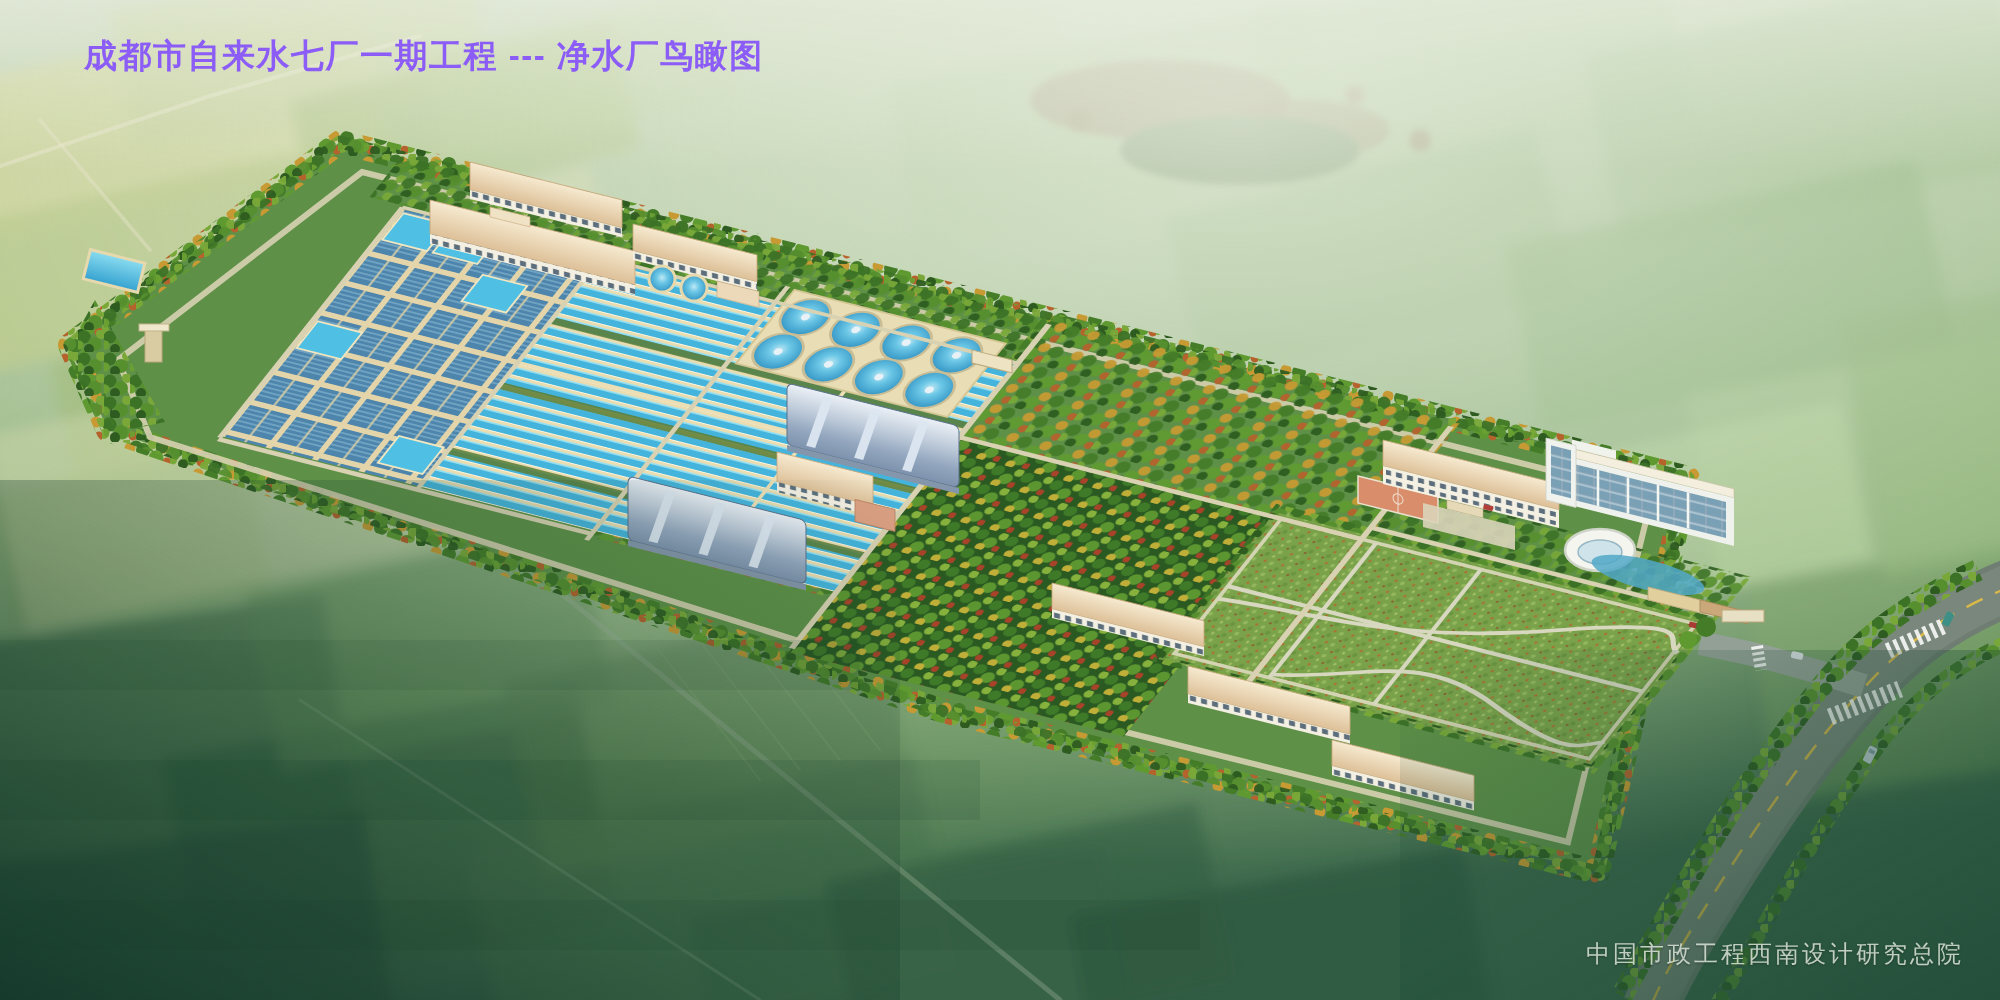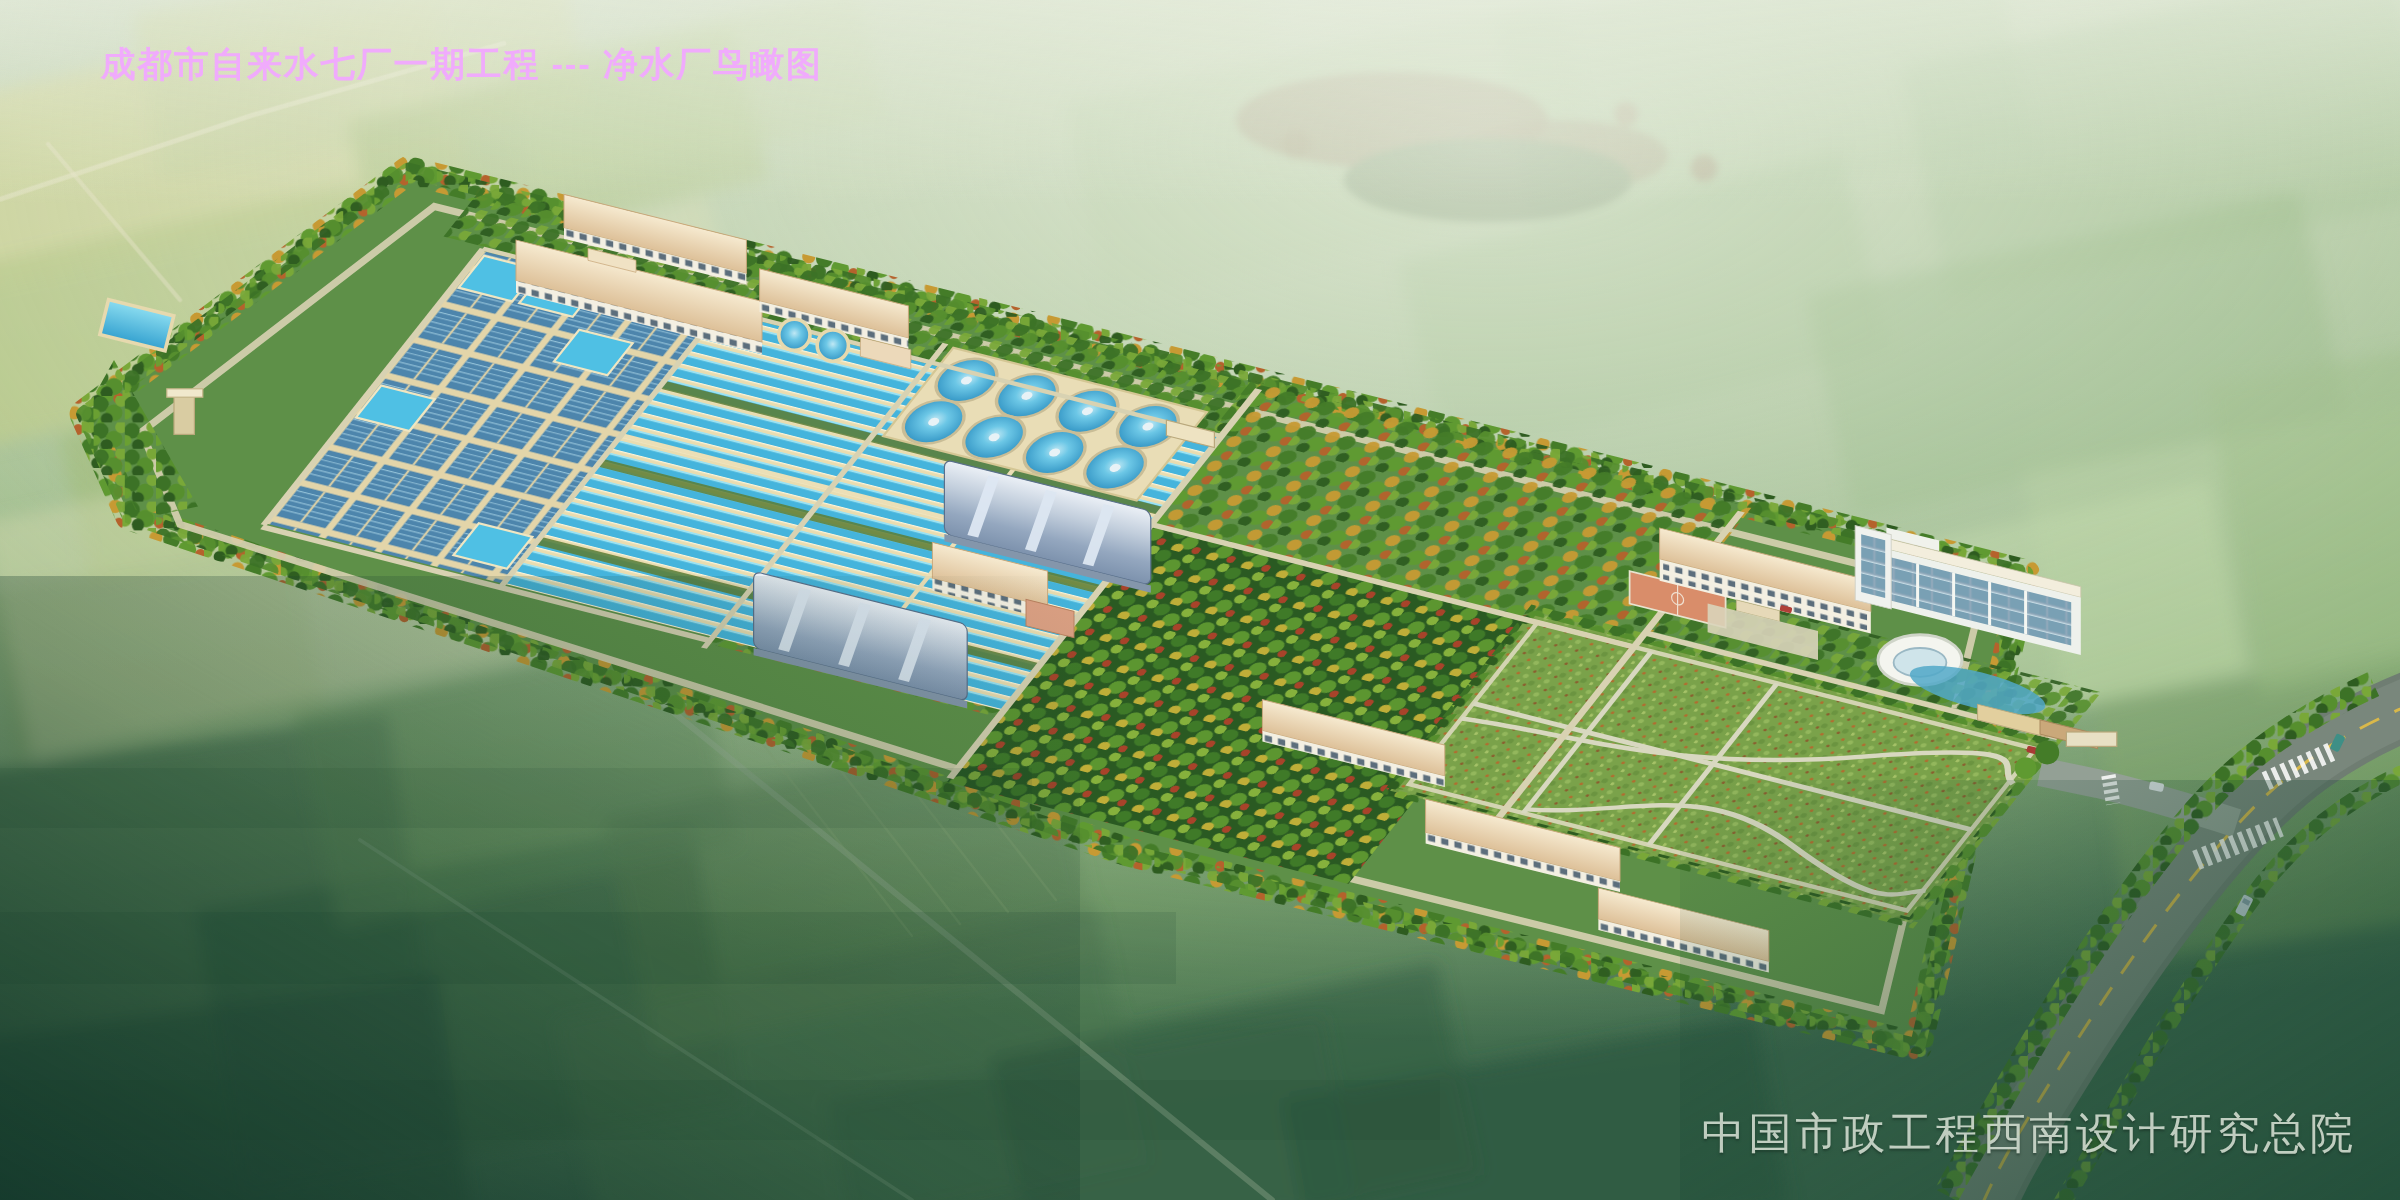--- a/index.html
+++ b/index.html
@@ -1,21 +1,21 @@
 <!DOCTYPE html>
 <html><head>
 <meta charset="utf-8">
 <style>
   html,body{margin:0;padding:0;background:#222;}
   .scene{position:relative;width:2000px;height:1000px;overflow:hidden;
          font-family:"Liberation Sans","DejaVu Sans",sans-serif;}
   .scene svg{position:absolute;left:0;top:0;}
-  .title-text{position:absolute;left:84px;top:34px;font-size:29px;font-weight:bold;
-              color:#f0abfc;letter-spacing:1.5px;white-space:nowrap;}
-  .credit-text{position:absolute;right:36px;bottom:30px;font-size:36px;font-weight:400;
+  .title-text{position:absolute;left:84px;top:34px;font-size:33px;font-weight:bold;
+              color:#8b5cf6;letter-spacing:1.5px;white-space:nowrap;}
+  .credit-text{position:absolute;right:36px;bottom:30px;font-size:24px;font-weight:400;
                color:rgba(214,224,212,0.88);letter-spacing:3px;white-space:nowrap;
                text-shadow:0 1px 2px rgba(20,40,30,.5);}
 </style>
 </head>
 <body>
 
 <div class="scene">
 
 <svg width="2000" height="1000" viewBox="0 0 2000 1000">
   <defs>

